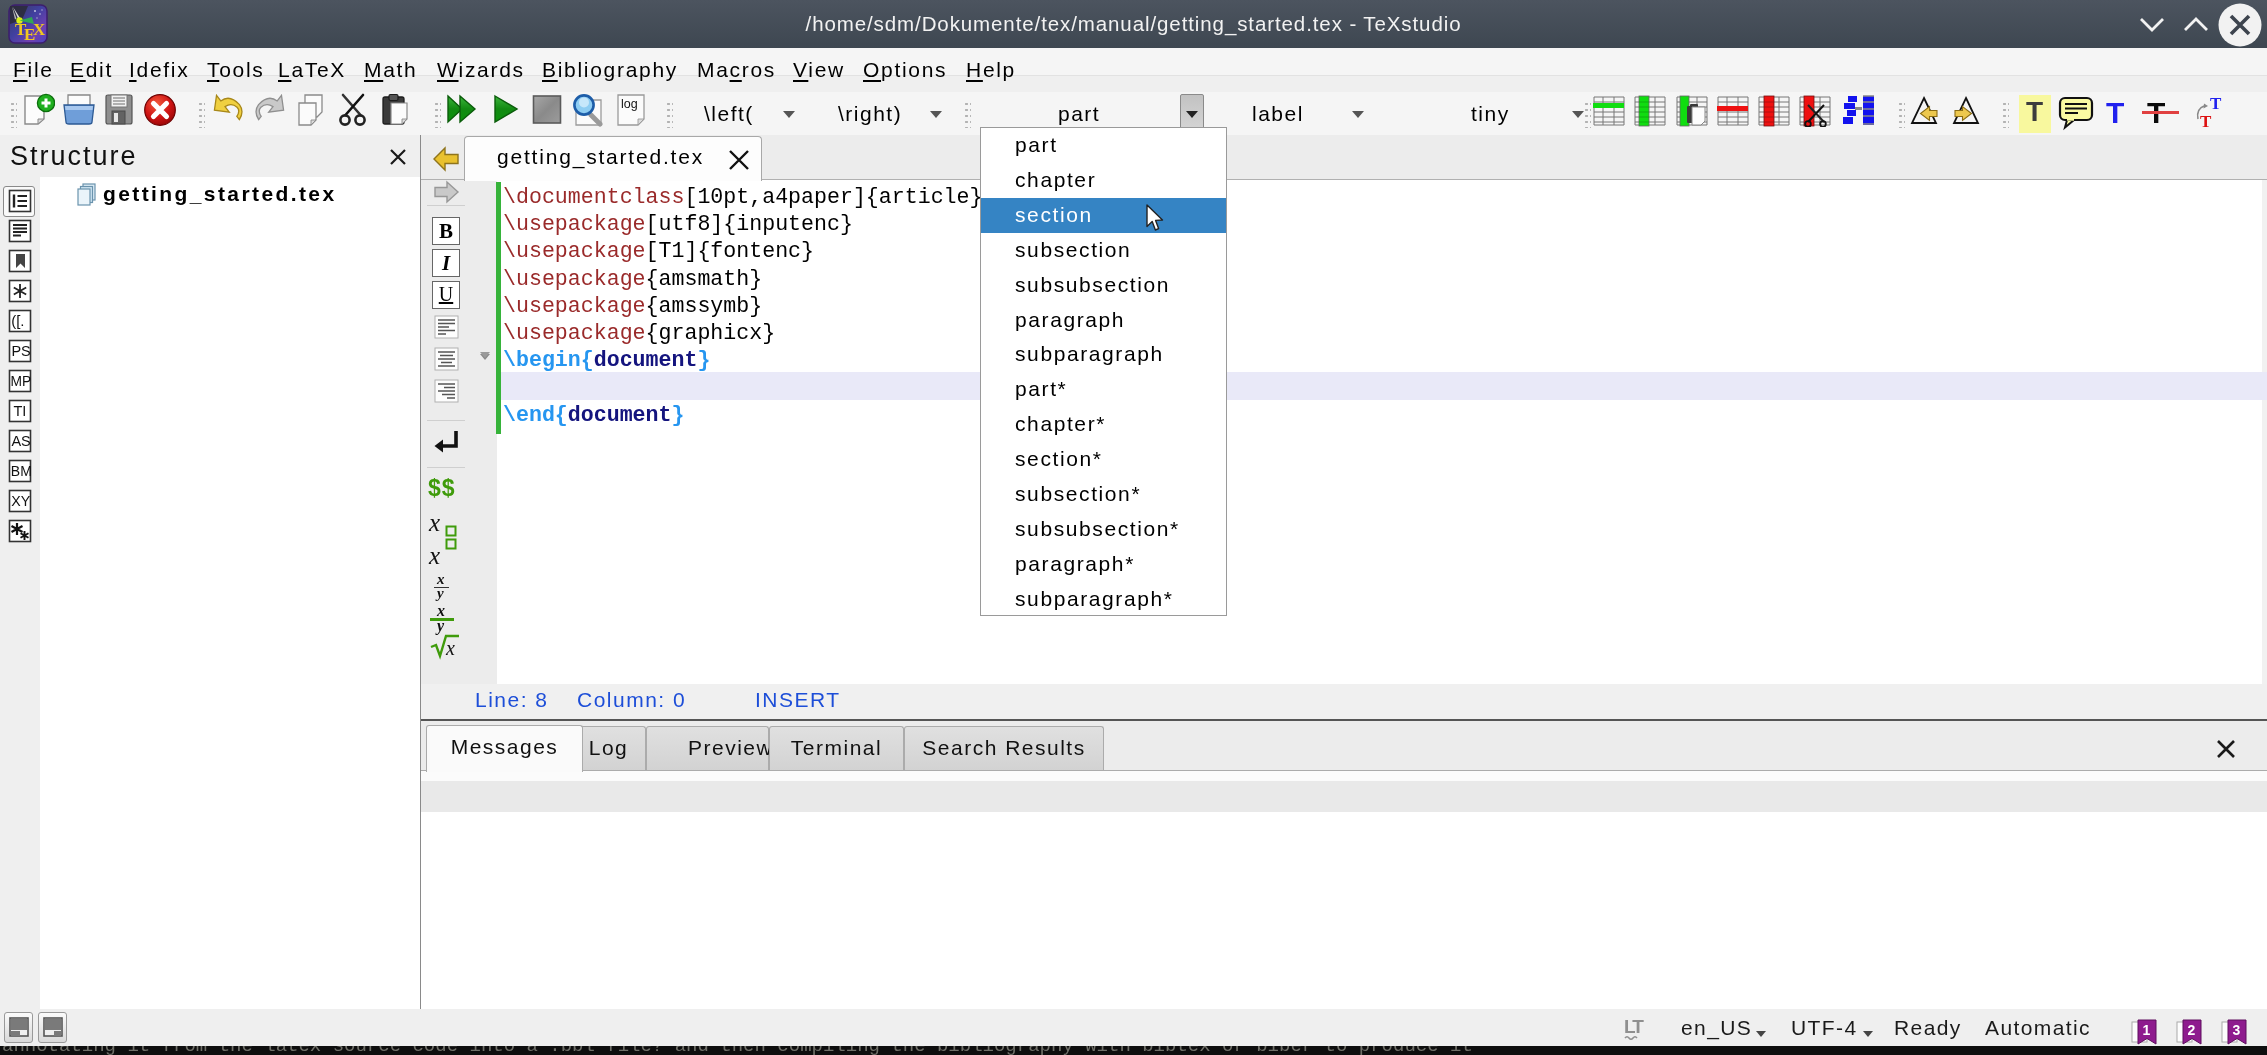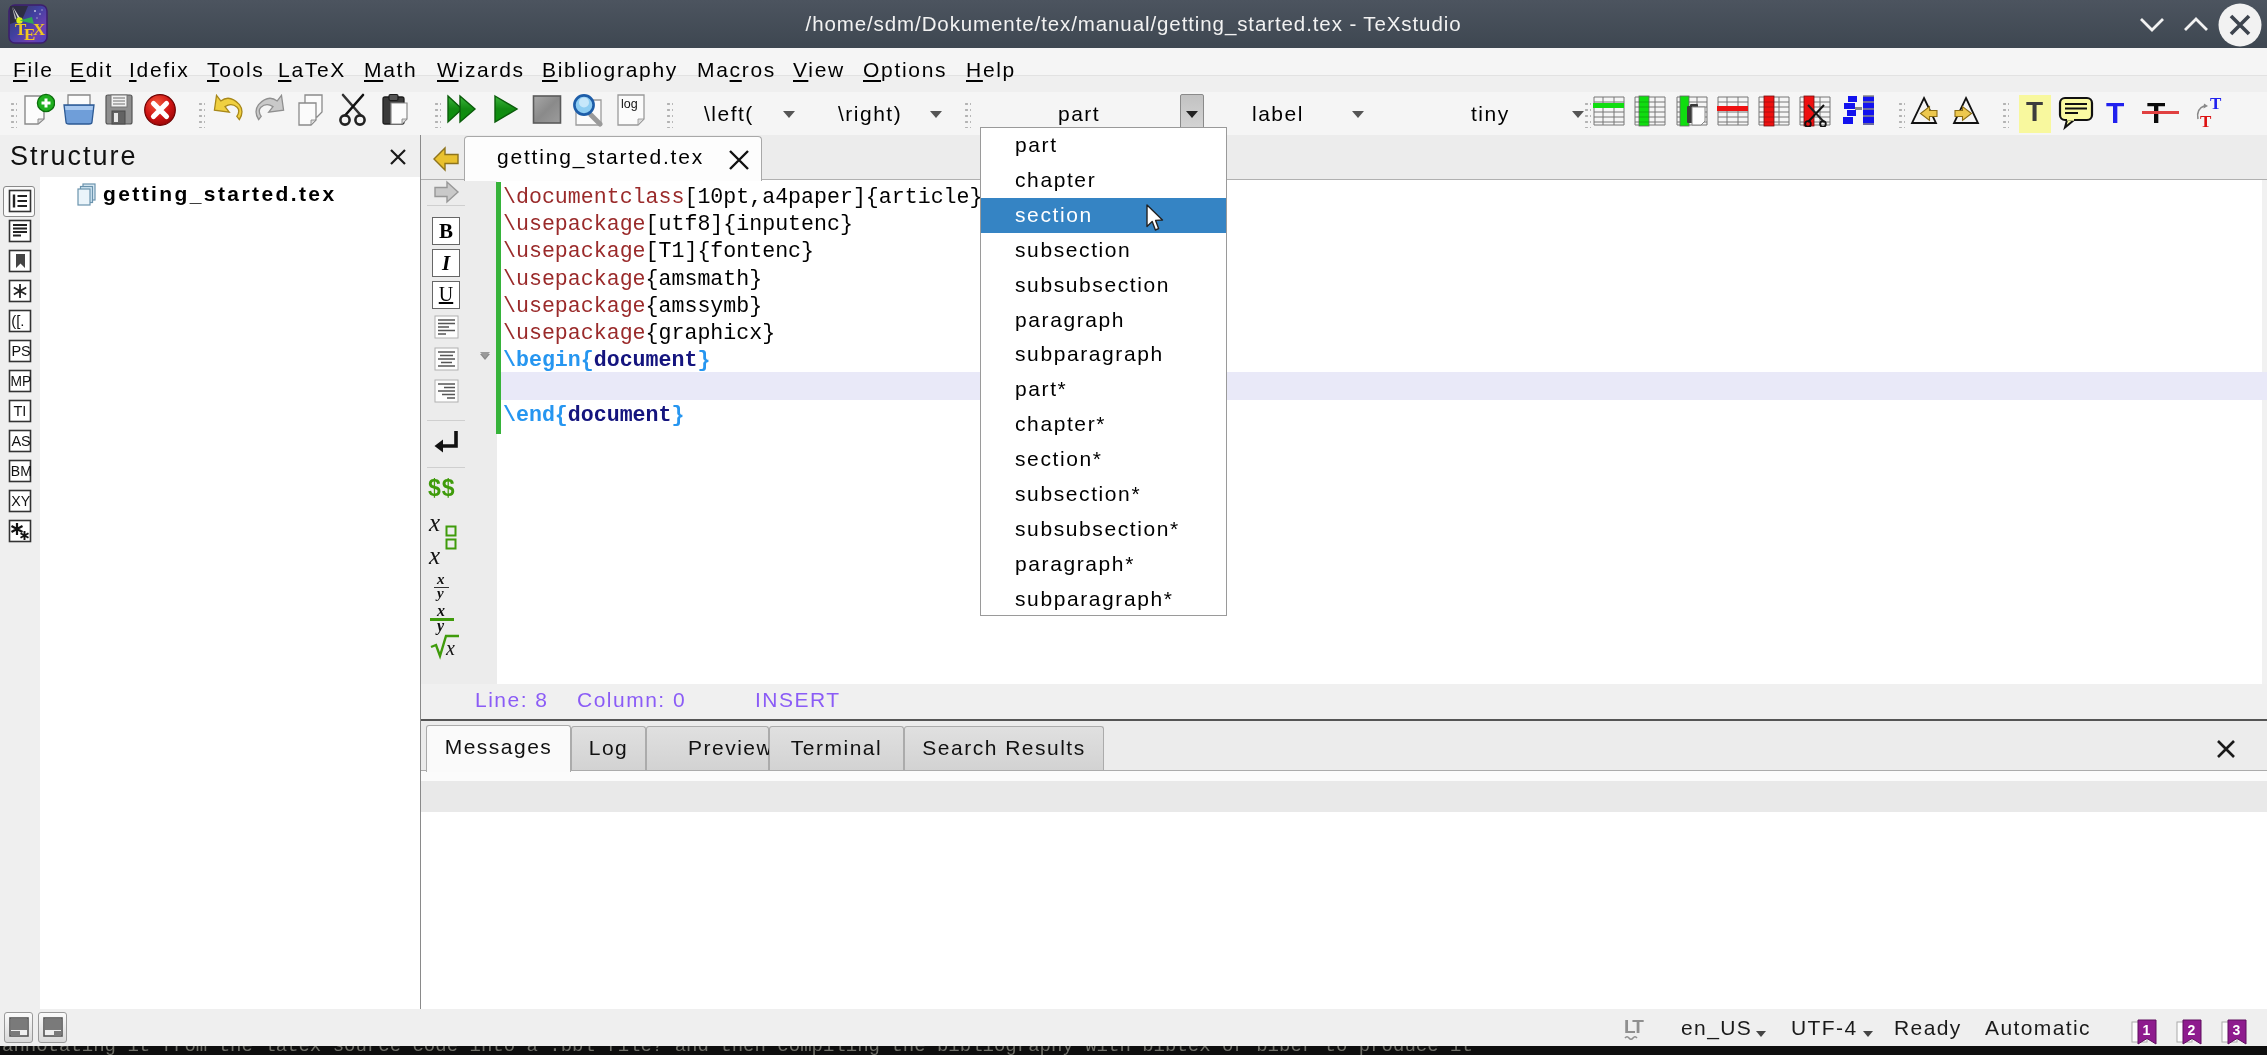--- a/index.html
+++ b/index.html
@@ -53,21 +53,21 @@
     font-family:"Liberation Mono", monospace; font-size:21.6px; line-height:27.4px; }
   .cmd { color:#9a2a2a; }
   .grn { color:#000000; }
   .blu { color:#2696f0; font-weight:bold; }
   .nav { color:#14147e; font-weight:bold; }
   #hl8 { left:497px; top:372px; width:1770px; height:28px; background:#e9e9f8; }
   #greenbar { left:496px; top:182px; width:5px; height:252px; background:#36b33a; }
 
   
   #statusline { left:421px; top:684px; width:1846px; height:35px; background:#f0f0f0;
-    font-size:21px; color:#8b5cf6; letter-spacing:1.5px; }
+    font-size:21px; color:#1d4ed8; letter-spacing:1.5px; }
   #statusline span { position:absolute; top:4px; }
 
   #darkline { left:421px; top:719px; width:1846px; height:2px; background:#555; }
 
   
   #bottombar-tabs { left:421px; top:721px; width:1846px; height:50px; background:#ececec; }
   .btab { position:absolute; top:726px; height:45px; background:linear-gradient(#e0e0e0,#d2d2d2);
     border:1px solid #ababab; border-bottom:none; border-radius:3px 3px 0 0;
     font-size:21px; color:#111; text-align:center; letter-spacing:1.5px; }
   .btab.sel { background:#fafafa; top:725px; height:47px; z-index:2; }
@@ -496,21 +496,21 @@
 </div>
 
 <div class="abs" id="statusline">
   <span style="left:54px;">Line: 8</span>
   <span style="left:156px;">Column: 0</span>
   <span style="left:334px;">INSERT</span>
 </div>
 <div class="abs" id="darkline"></div>
 
 <div class="abs" id="bottombar-tabs"></div>
-<div class="abs btab sel" style="left:426px; width:145px;">
+<div class="abs btab sel" style="left:426px; width:157px;">
     <span>Messages</span>
   </div>
 <div class="abs btab" style="left:571px; width:75px;">
     <span>Log</span>
   </div>
 <div class="abs btab" style="left:646px; width:123px;padding-left:41px;">
     <span>Preview</span>
   </div>
 <div class="abs btab" style="left:769px; width:135px;">
     <span>Terminal</span>

